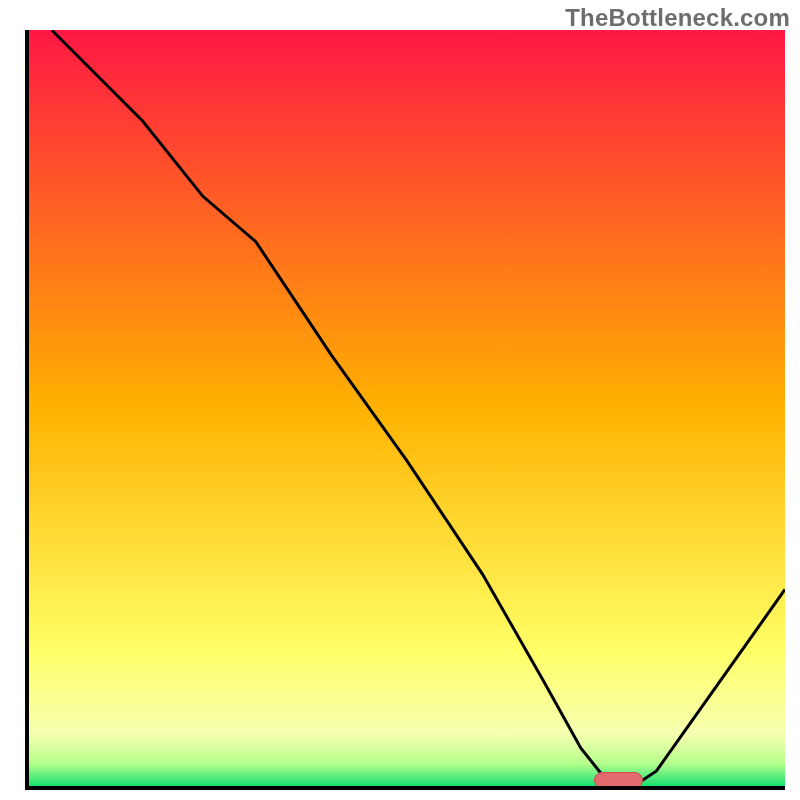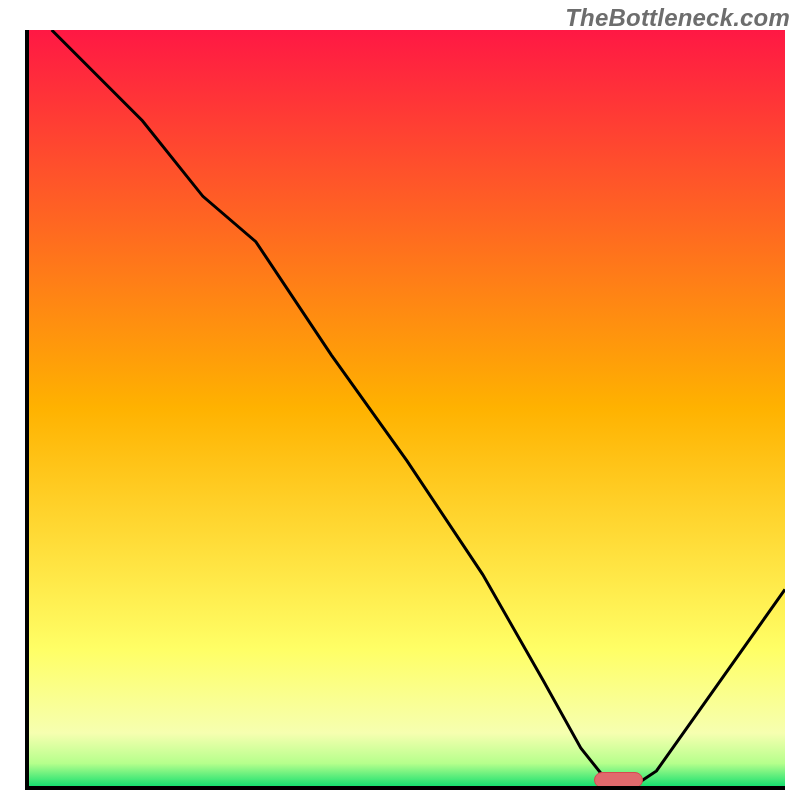--- a/index.html
+++ b/index.html
@@ -8,21 +8,20 @@
     width: 800px;
     height: 800px;
     background: #ffffff;
     font-family: Arial, Helvetica, sans-serif;
     overflow: hidden;
   }
   .canvas {
     position: relative;
     width: 800px;
     height: 800px;
-    font-style: italic;
   }
   .watermark {
     position: absolute;
     top: 4px;
     right: 10px;
     font-size: 24px;
     font-weight: 600;
     color: #6d6d6d;
     letter-spacing: 0.2px;
     user-select: none;

